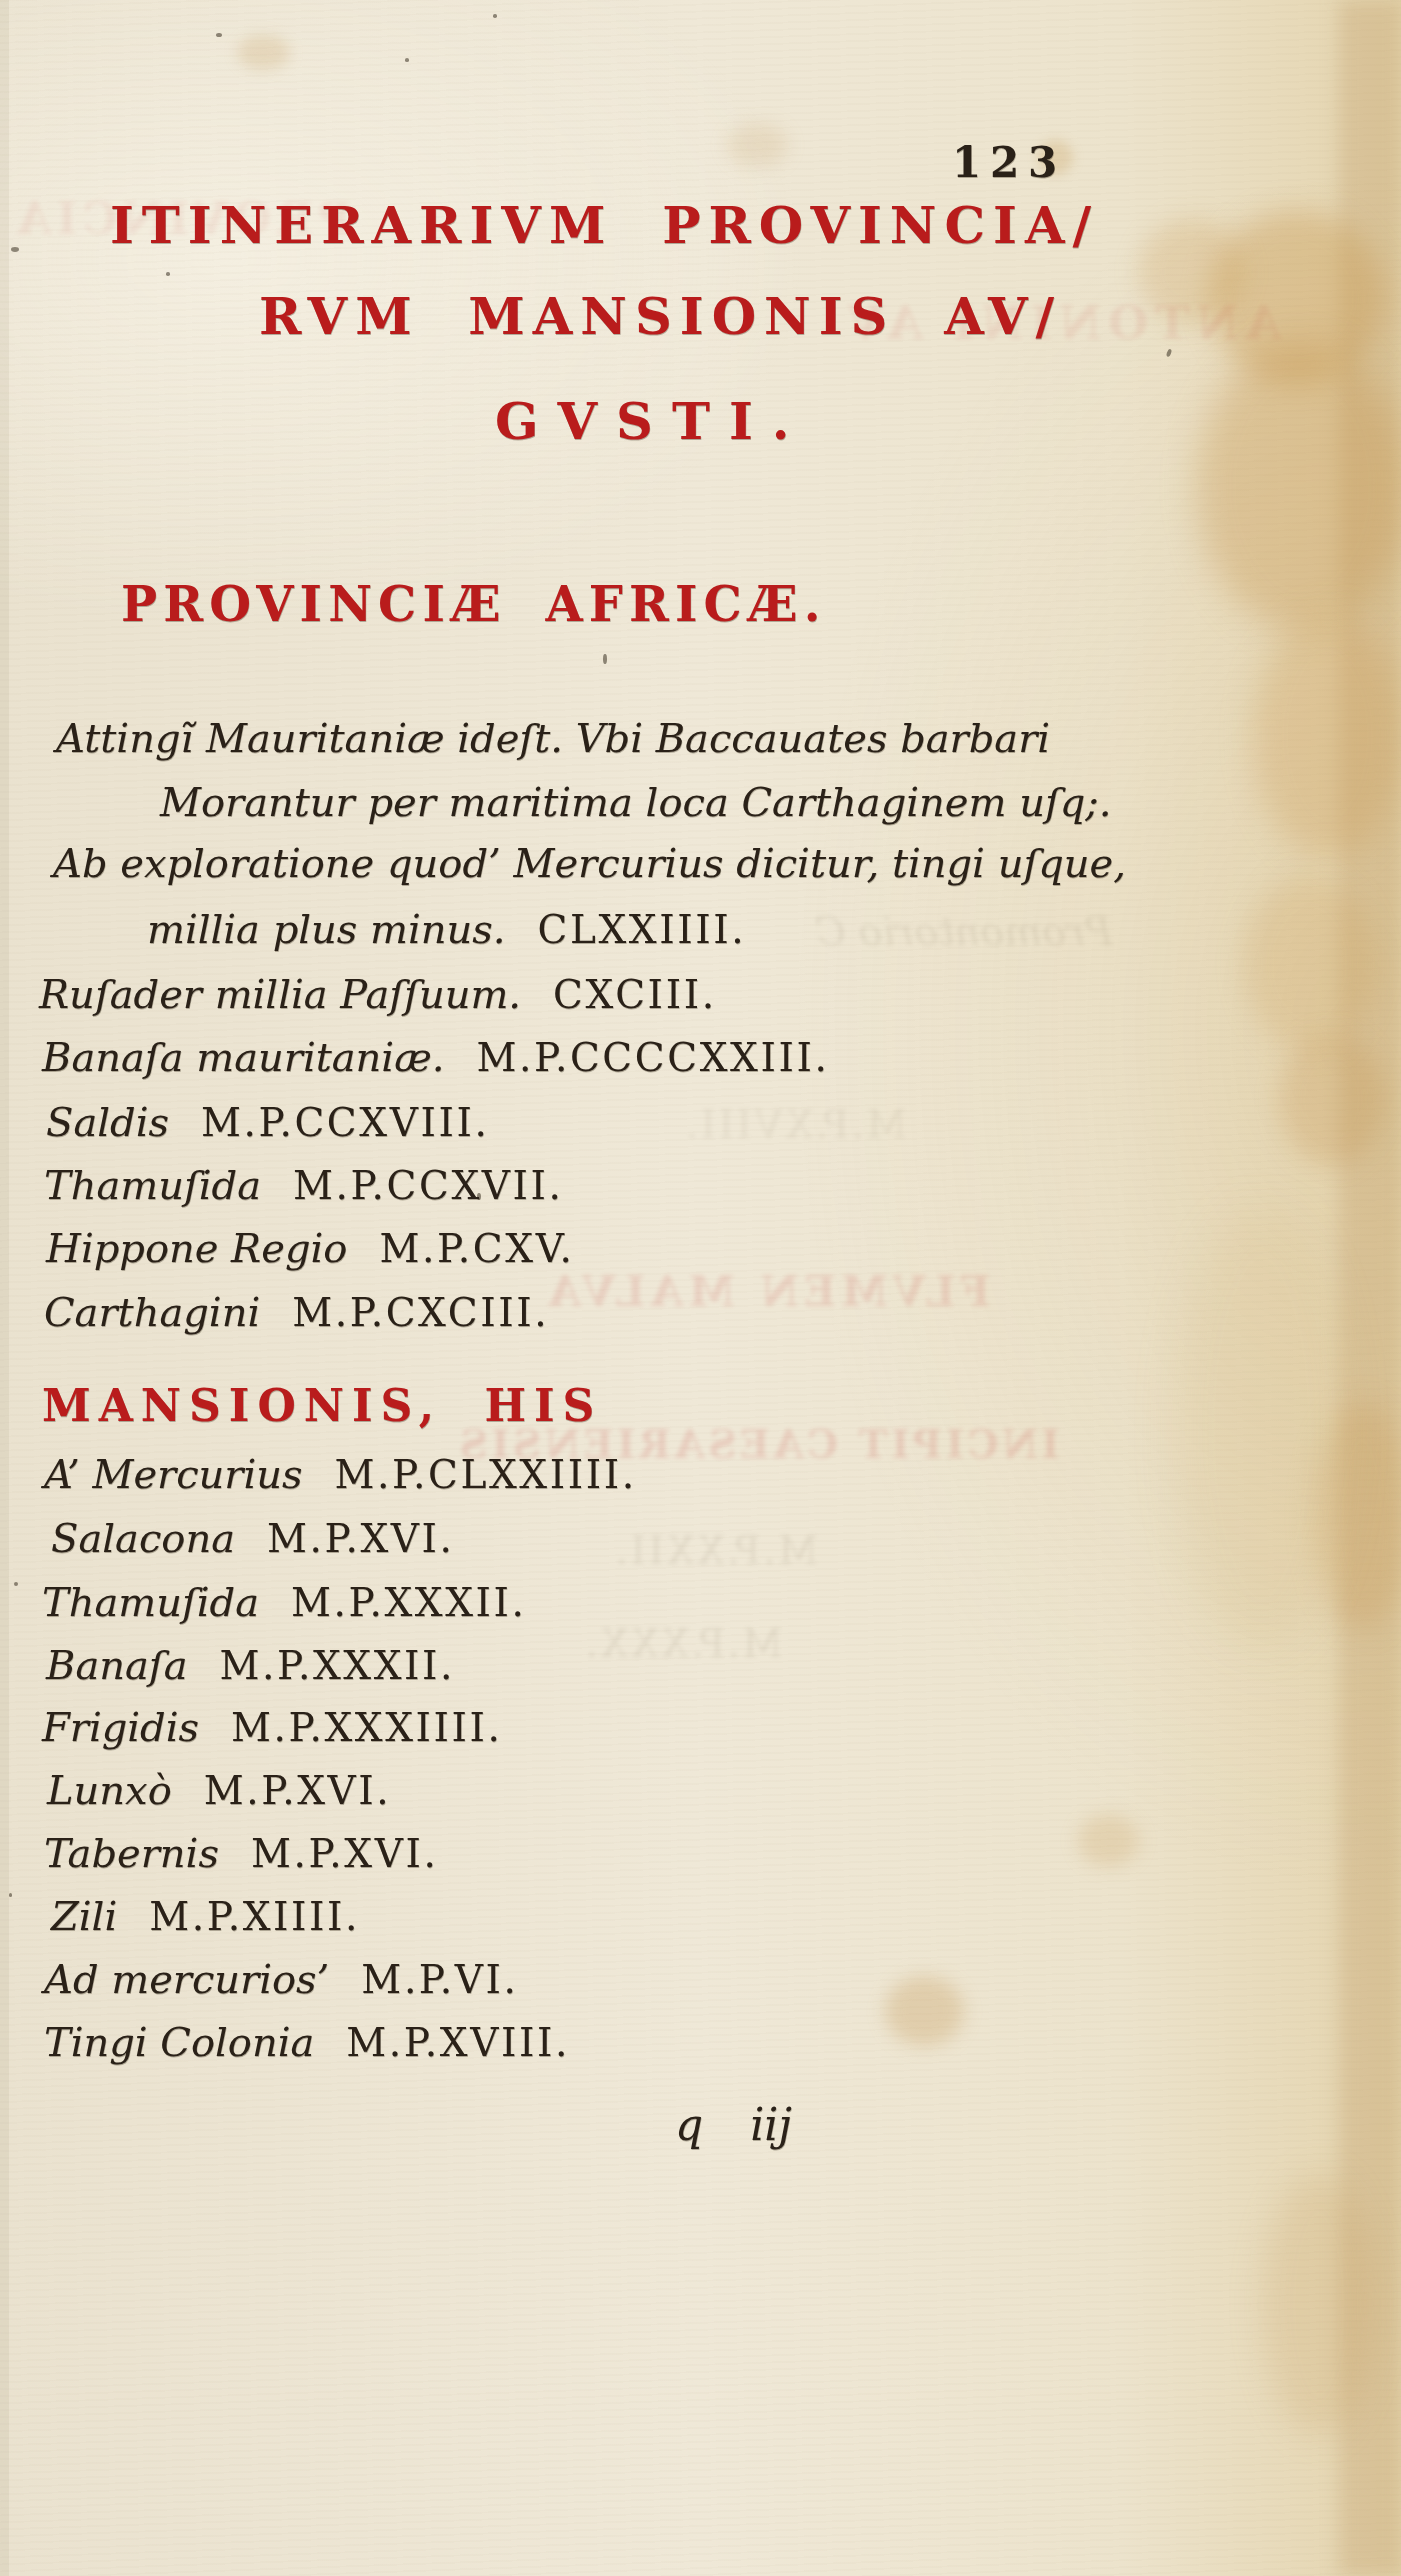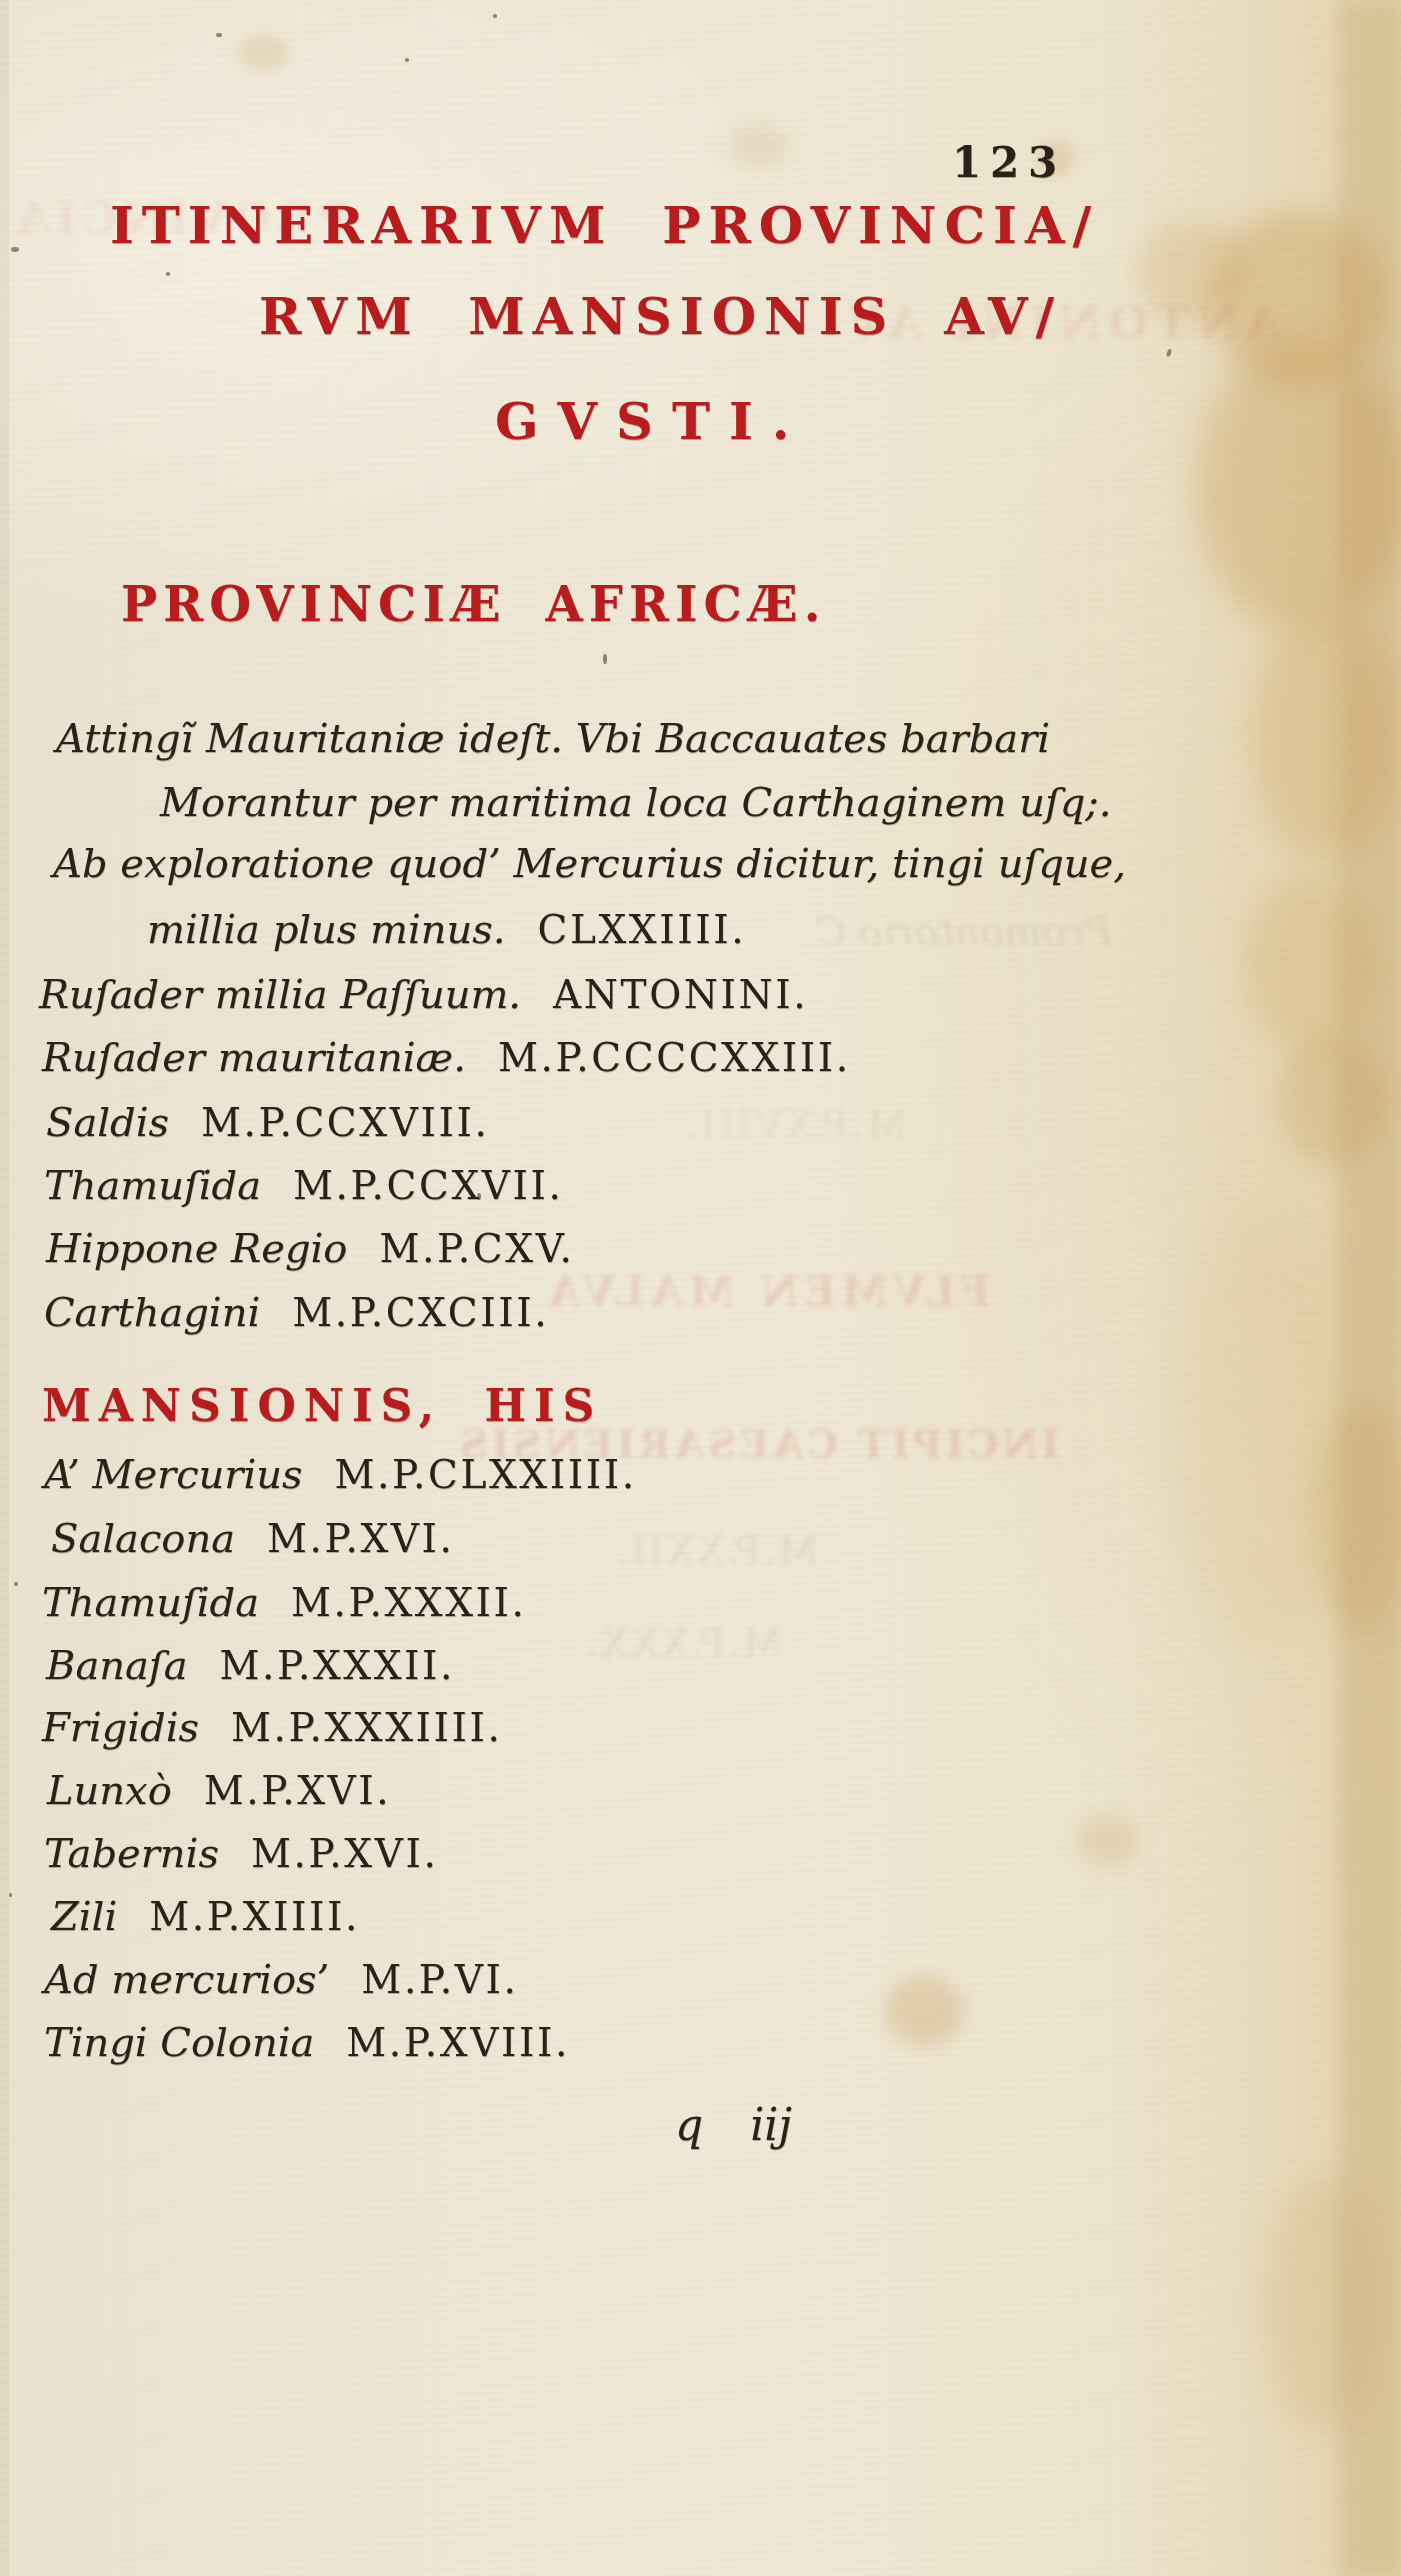--- a/index.html
+++ b/index.html
@@ -83,22 +83,22 @@
 <div class="line caps title-line" style="left:259px;top:291px;">RVM MANSIONIS AV/</div>
 <div class="line caps title-line title3" style="left:495px;top:396px;">GVSTI.</div>
 
 <div class="line caps sect" style="left:121px;top:580px;">PROVINCIÆ AFRICÆ.</div>
 
 <div class="line" style="left:56px;top:718px;"><span class="it">Attingĩ Mauritaniæ ideſt. Vbi Baccauates barbari</span><span class="val"></span></div>
 <div class="line" style="left:160px;top:782px;"><span class="it">Morantur per maritima loca Carthaginem uſq;.</span><span class="val"></span></div>
 <div class="line" style="left:53px;top:843px;"><span class="it">Ab exploratione quod’ Mercurius dicitur, tingi uſque,</span><span class="val"></span></div>
 <div class="line" style="left:147px;top:909px;"><span class="it">millia plus minus.</span><span class="val">CLXXIIII.</span></div>
 
-<div class="line" style="left:39px;top:974px;"><span class="it">Ruſader millia Paſſuum.</span><span class="val">ANTONINI.</span></div>
-<div class="line" style="left:42px;top:1037px;"><span class="it">Ruſader mauritaniæ.</span><span class="val">M.P.CCCCXXIII.</span></div>
+<div class="line" style="left:39px;top:974px;"><span class="it">Ruſader millia Paſſuum.</span><span class="val">CXCIII.</span></div>
+<div class="line" style="left:42px;top:1037px;"><span class="it">Banaſa mauritaniæ.</span><span class="val">M.P.CCCCXXIII.</span></div>
 <div class="line" style="left:46px;top:1102px;"><span class="it">Saldis</span><span class="val">M.P.CCXVIII.</span></div>
 <div class="line" style="left:44px;top:1165px;"><span class="it">Thamuſida</span><span class="val">M.P.CCXVII.</span></div>
 <div class="line" style="left:46px;top:1228px;"><span class="it">Hippone Regio</span><span class="val">M.P.CXV.</span></div>
 <div class="line" style="left:44px;top:1292px;"><span class="it">Carthagini</span><span class="val">M.P.CXCIII.</span></div>
 
 <div class="line caps mans" style="left:42px;top:1384px;">MANSIONIS, HIS</div>
 
 <div class="line" style="left:44px;top:1454px;"><span class="it">A’ Mercurius</span><span class="val">M.P.CLXXIIII.</span></div>
 <div class="line" style="left:51px;top:1518px;"><span class="it">Salacona</span><span class="val">M.P.XVI.</span></div>
 <div class="line" style="left:42px;top:1582px;"><span class="it">Thamuſida</span><span class="val">M.P.XXXII.</span></div>

